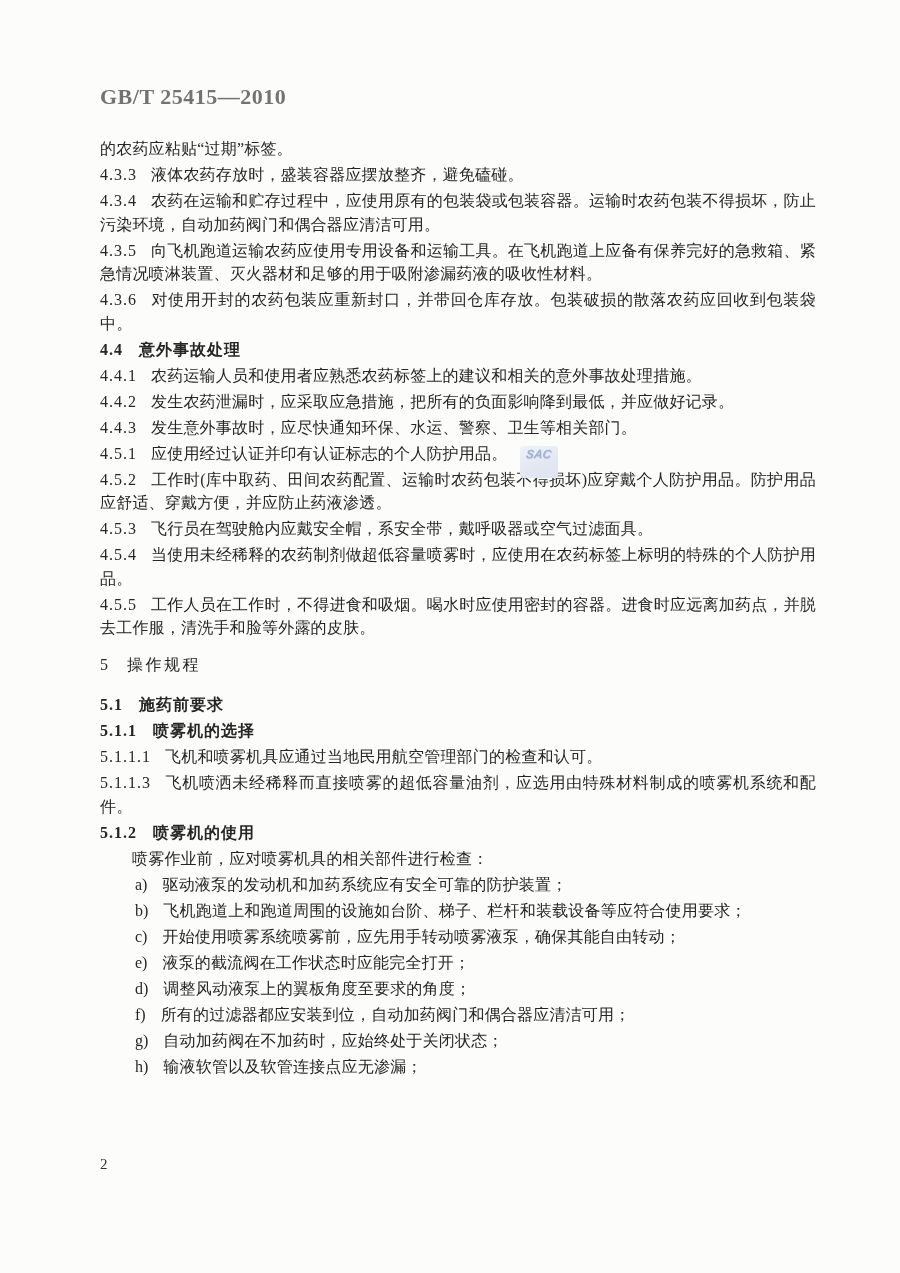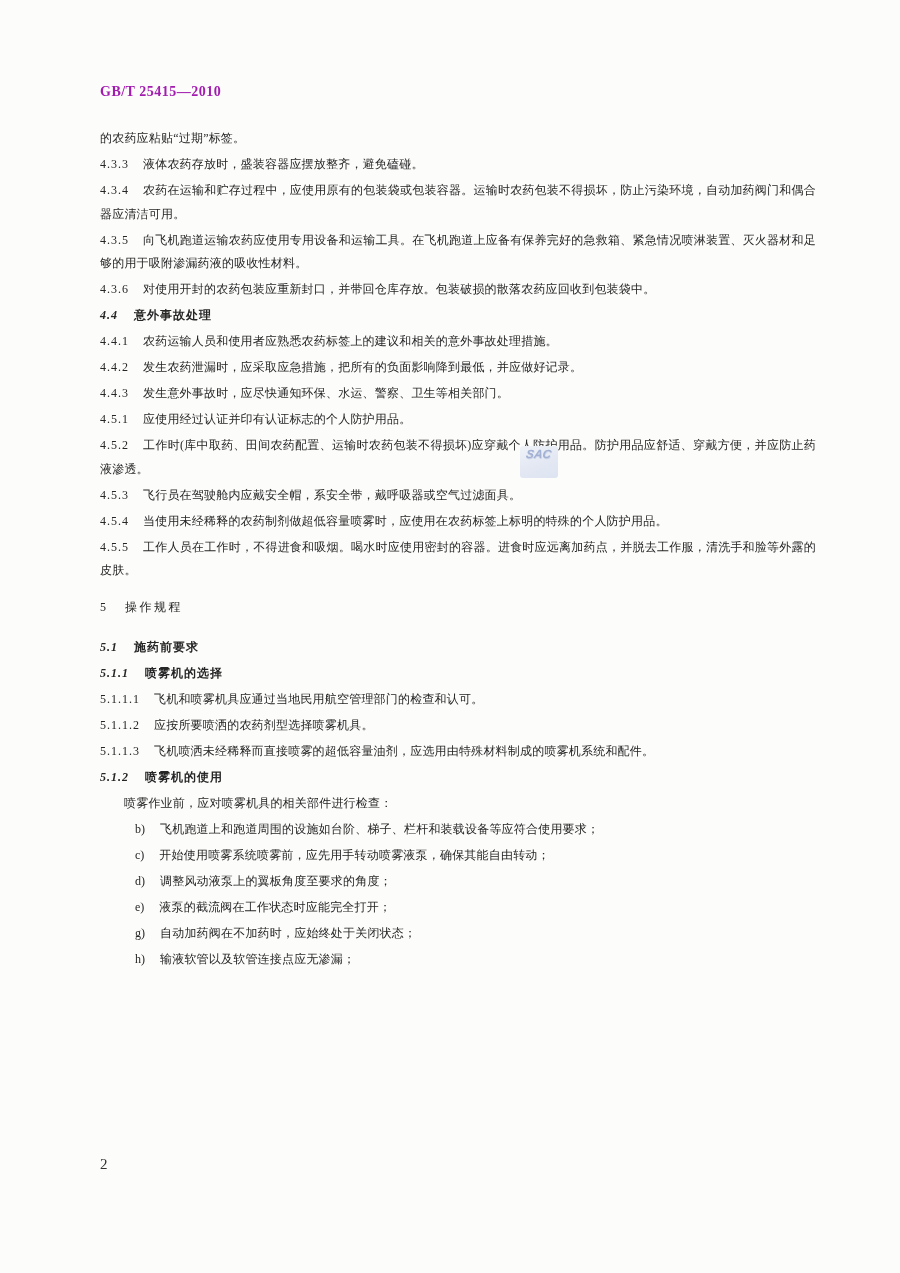--- a/index.html
+++ b/index.html
@@ -17,39 +17,39 @@
     overflow: hidden;
   }
   .content {
     position: absolute;
     left: 100px;
     top: 84px;
     width: 716px;
   }
   .doc-header {
     font-weight: bold;
-    font-size: 14px;
+    font-size: 22px;
     letter-spacing: 0.5px;
     margin: 0 0 27px 0;
-    color: #a21caf;
+    color: #737373;
   }
   .line {
     margin: 0 0 2.5px 0;
-    font-size: 12px;
+    font-size: 16px;
     line-height: 23.5px;
     text-align: justify;
     letter-spacing: 0.2px;
   }
   .line .num {
     margin-right: 14px;
     letter-spacing: 1px;
     white-space: nowrap;
   }
   .line.heading { font-weight: bold; letter-spacing: 1px; }
-  .line.heading .num { margin-right: 16px; font-style: italic; }
+  .line.heading .num { margin-right: 16px; }
   .line.section {
     font-weight: normal;
     letter-spacing: 2.5px;
     margin: 13px 0 17px 0;
   }
   .line.section .num { margin-right: 18px; }
   .line.indent { text-indent: 2em; }
   .line.list { padding-left: 35px; }
   .line.list .num {
     letter-spacing: 0;
@@ -104,28 +104,29 @@
         <p class="line para"><span class="num">4.4.3</span><span class="txt">发生意外事故时，应尽快通知环保、水运、警察、卫生等相关部门。</span></p>
         <p class="line para"><span class="num">4.5.1</span><span class="txt">应使用经过认证并印有认证标志的个人防护用品。</span></p>
         <p class="line para"><span class="num">4.5.2</span><span class="txt">工作时(库中取药、田间农药配置、运输时农药包装不得损坏)应穿戴个人防护用品。防护用品应舒适、穿戴方便，并应防止药液渗透。</span></p>
         <p class="line para"><span class="num">4.5.3</span><span class="txt">飞行员在驾驶舱内应戴安全帽，系安全带，戴呼吸器或空气过滤面具。</span></p>
         <p class="line para"><span class="num">4.5.4</span><span class="txt">当使用未经稀释的农药制剂做超低容量喷雾时，应使用在农药标签上标明的特殊的个人防护用品。</span></p>
         <p class="line para"><span class="num">4.5.5</span><span class="txt">工作人员在工作时，不得进食和吸烟。喝水时应使用密封的容器。进食时应远离加药点，并脱去工作服，清洗手和脸等外露的皮肤。</span></p>
         <p class="line section"><span class="num">5</span><span class="txt">操作规程</span></p>
         <p class="line heading"><span class="num">5.1</span><span class="txt">施药前要求</span></p>
         <p class="line heading"><span class="num">5.1.1</span><span class="txt">喷雾机的选择</span></p>
         <p class="line para"><span class="num">5.1.1.1</span><span class="txt">飞机和喷雾机具应通过当地民用航空管理部门的检查和认可。</span></p>
-        <p class="line para"><span class="num">5.1.1.2</span><span class="txt">应按所要喷洒的农药剂型选择喷雾机具。</span></p>
         <p class="line para"><span class="num">5.1.1.3</span><span class="txt">飞机喷洒未经稀释而直接喷雾的超低容量油剂，应选用由特殊材料制成的喷雾机系统和配件。</span></p>
         <p class="line heading"><span class="num">5.1.2</span><span class="txt">喷雾机的使用</span></p>
         <p class="line indent"><span class="txt">喷雾作业前，应对喷雾机具的相关部件进行检查：</span></p>
+        <p class="line list"><span class="num">a)</span><span class="txt">驱动液泵的发动机和加药系统应有安全可靠的防护装置；</span></p>
         <p class="line list"><span class="num">b)</span><span class="txt">飞机跑道上和跑道周围的设施如台阶、梯子、栏杆和装载设备等应符合使用要求；</span></p>
         <p class="line list"><span class="num">c)</span><span class="txt">开始使用喷雾系统喷雾前，应先用手转动喷雾液泵，确保其能自由转动；</span></p>
+        <p class="line list"><span class="num">e)</span><span class="txt">液泵的截流阀在工作状态时应能完全打开；</span></p>
         <p class="line list"><span class="num">d)</span><span class="txt">调整风动液泵上的翼板角度至要求的角度；</span></p>
-        <p class="line list"><span class="num">e)</span><span class="txt">液泵的截流阀在工作状态时应能完全打开；</span></p>
+        <p class="line list"><span class="num">f)</span><span class="txt">所有的过滤器都应安装到位，自动加药阀门和偶合器应清洁可用；</span></p>
         <p class="line list"><span class="num">g)</span><span class="txt">自动加药阀在不加药时，应始终处于关闭状态；</span></p>
         <p class="line list"><span class="num">h)</span><span class="txt">输液软管以及软管连接点应无渗漏；</span></p>
       </div>
   </div>
 
   <div class="watermark">
     <span>SAC</span>
   </div>
 
   <div class="page-number">2</div>

